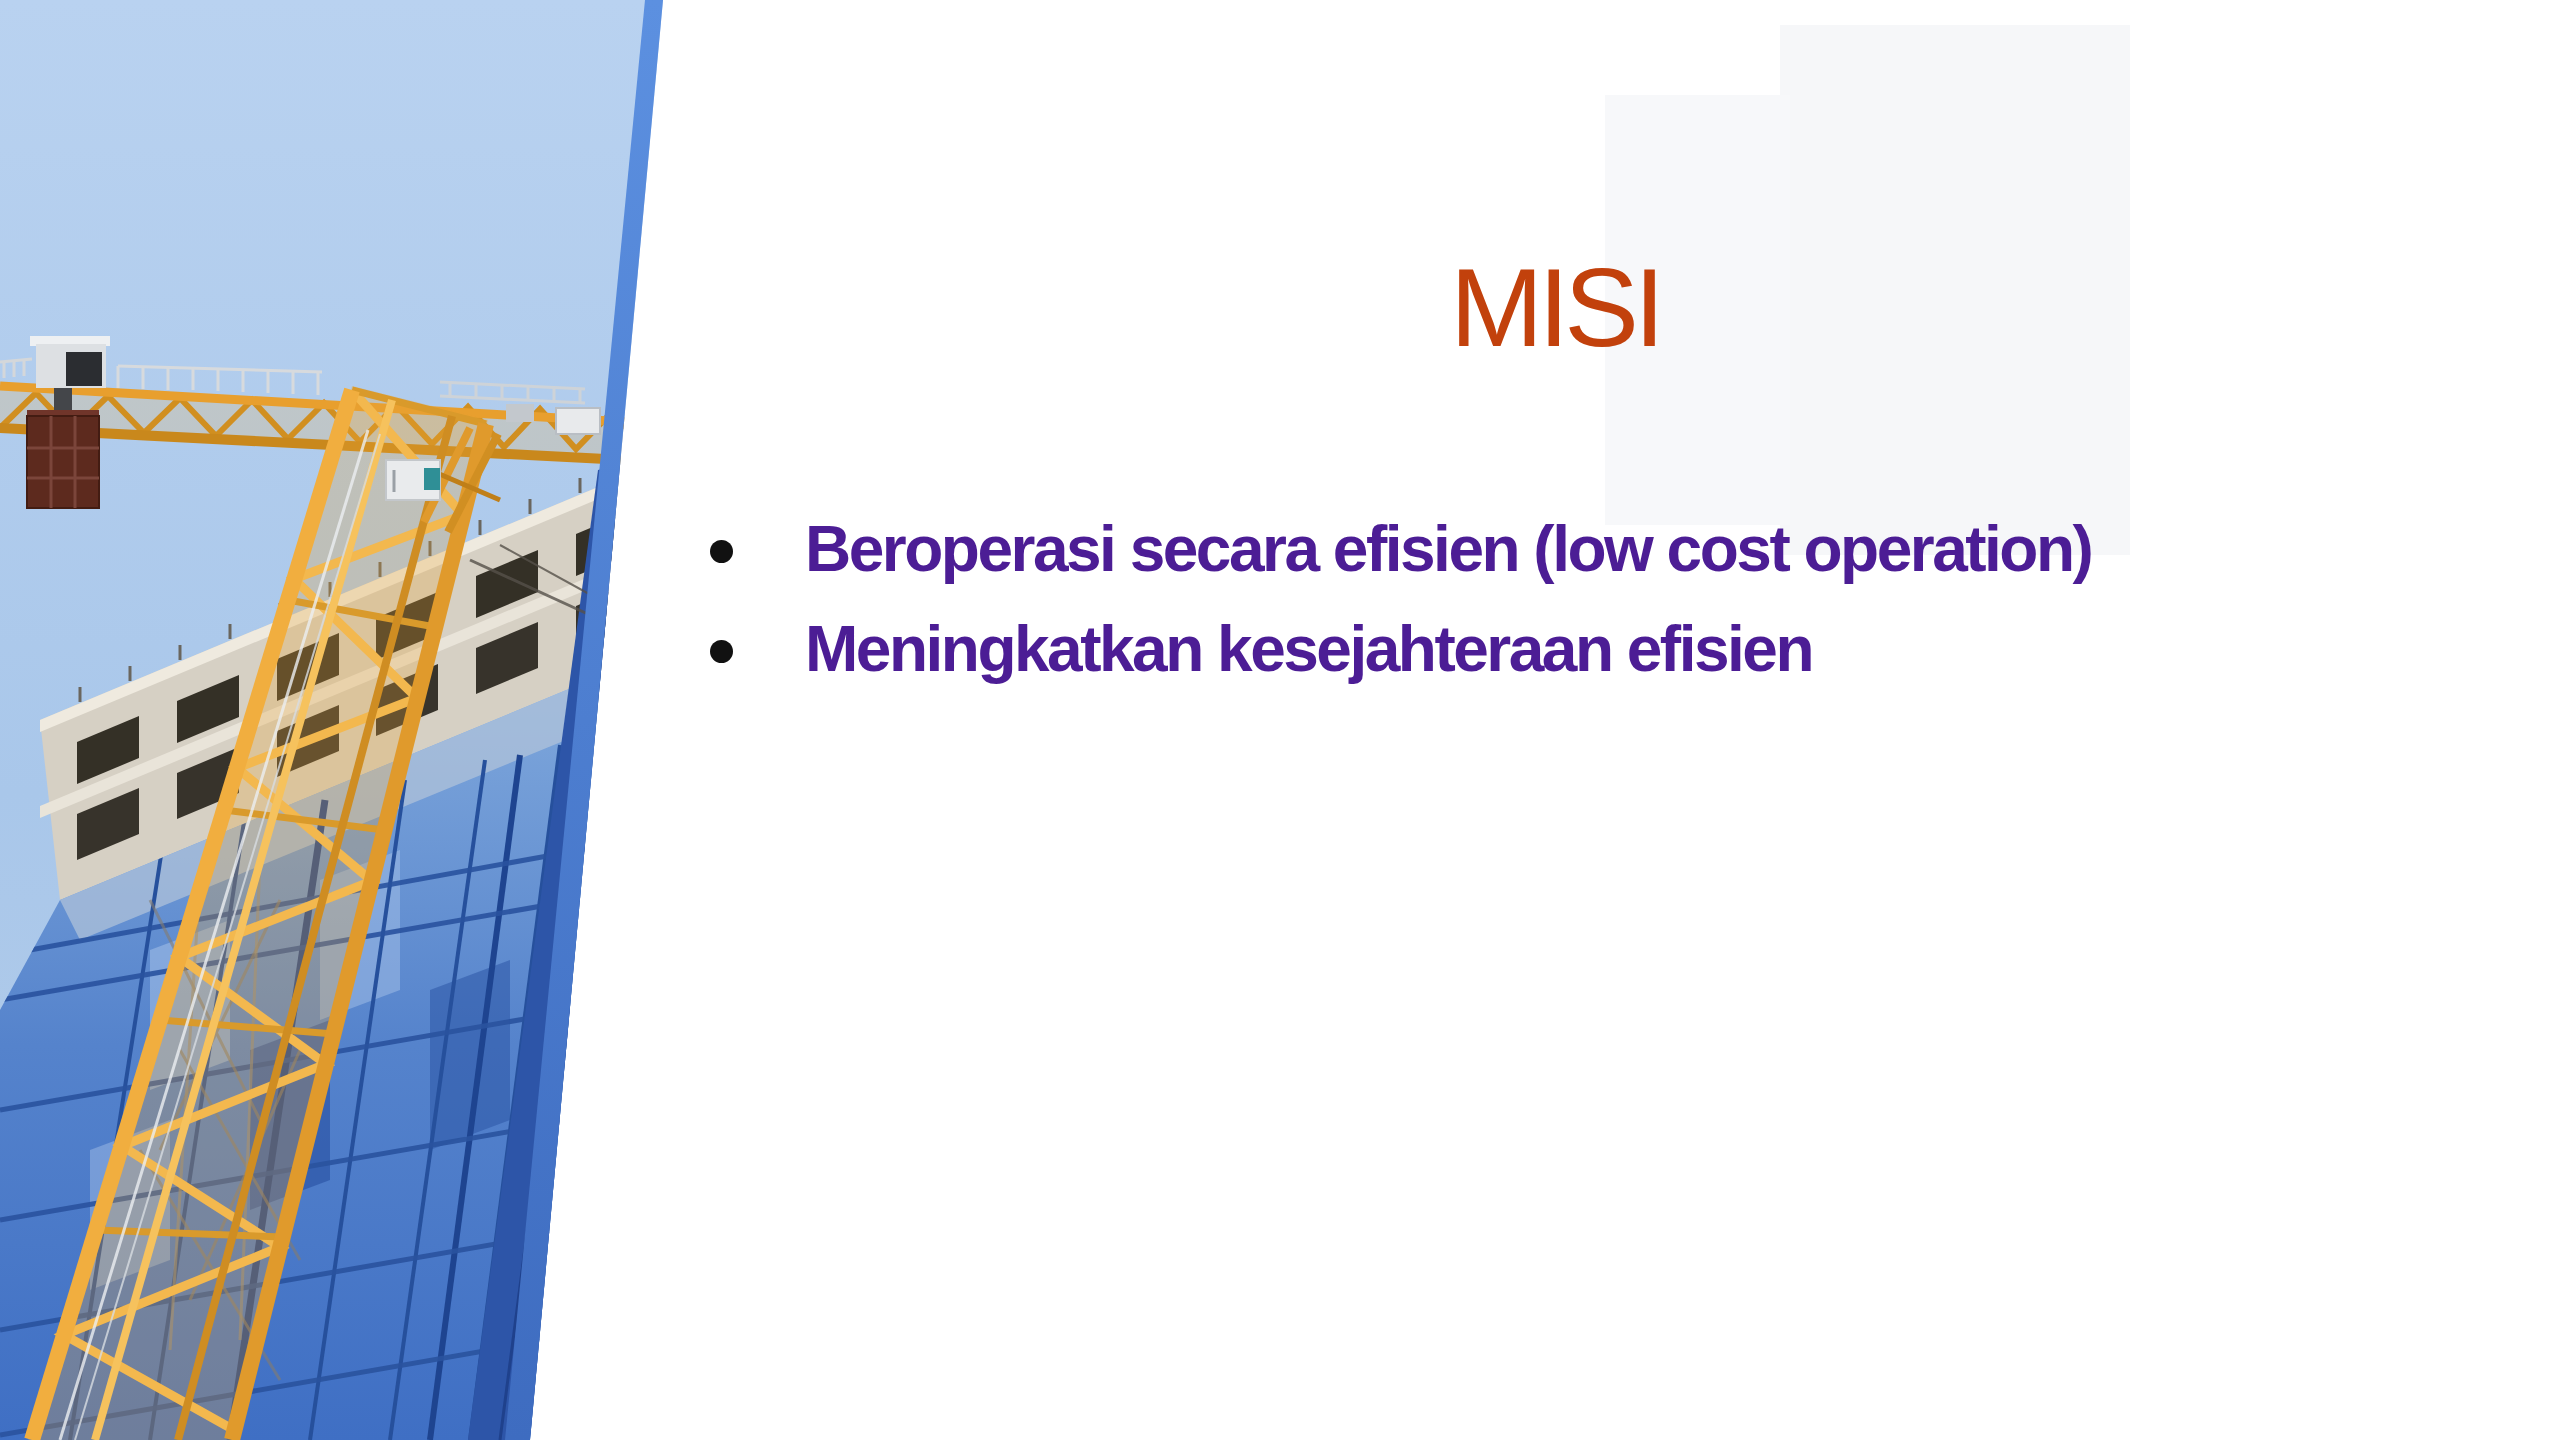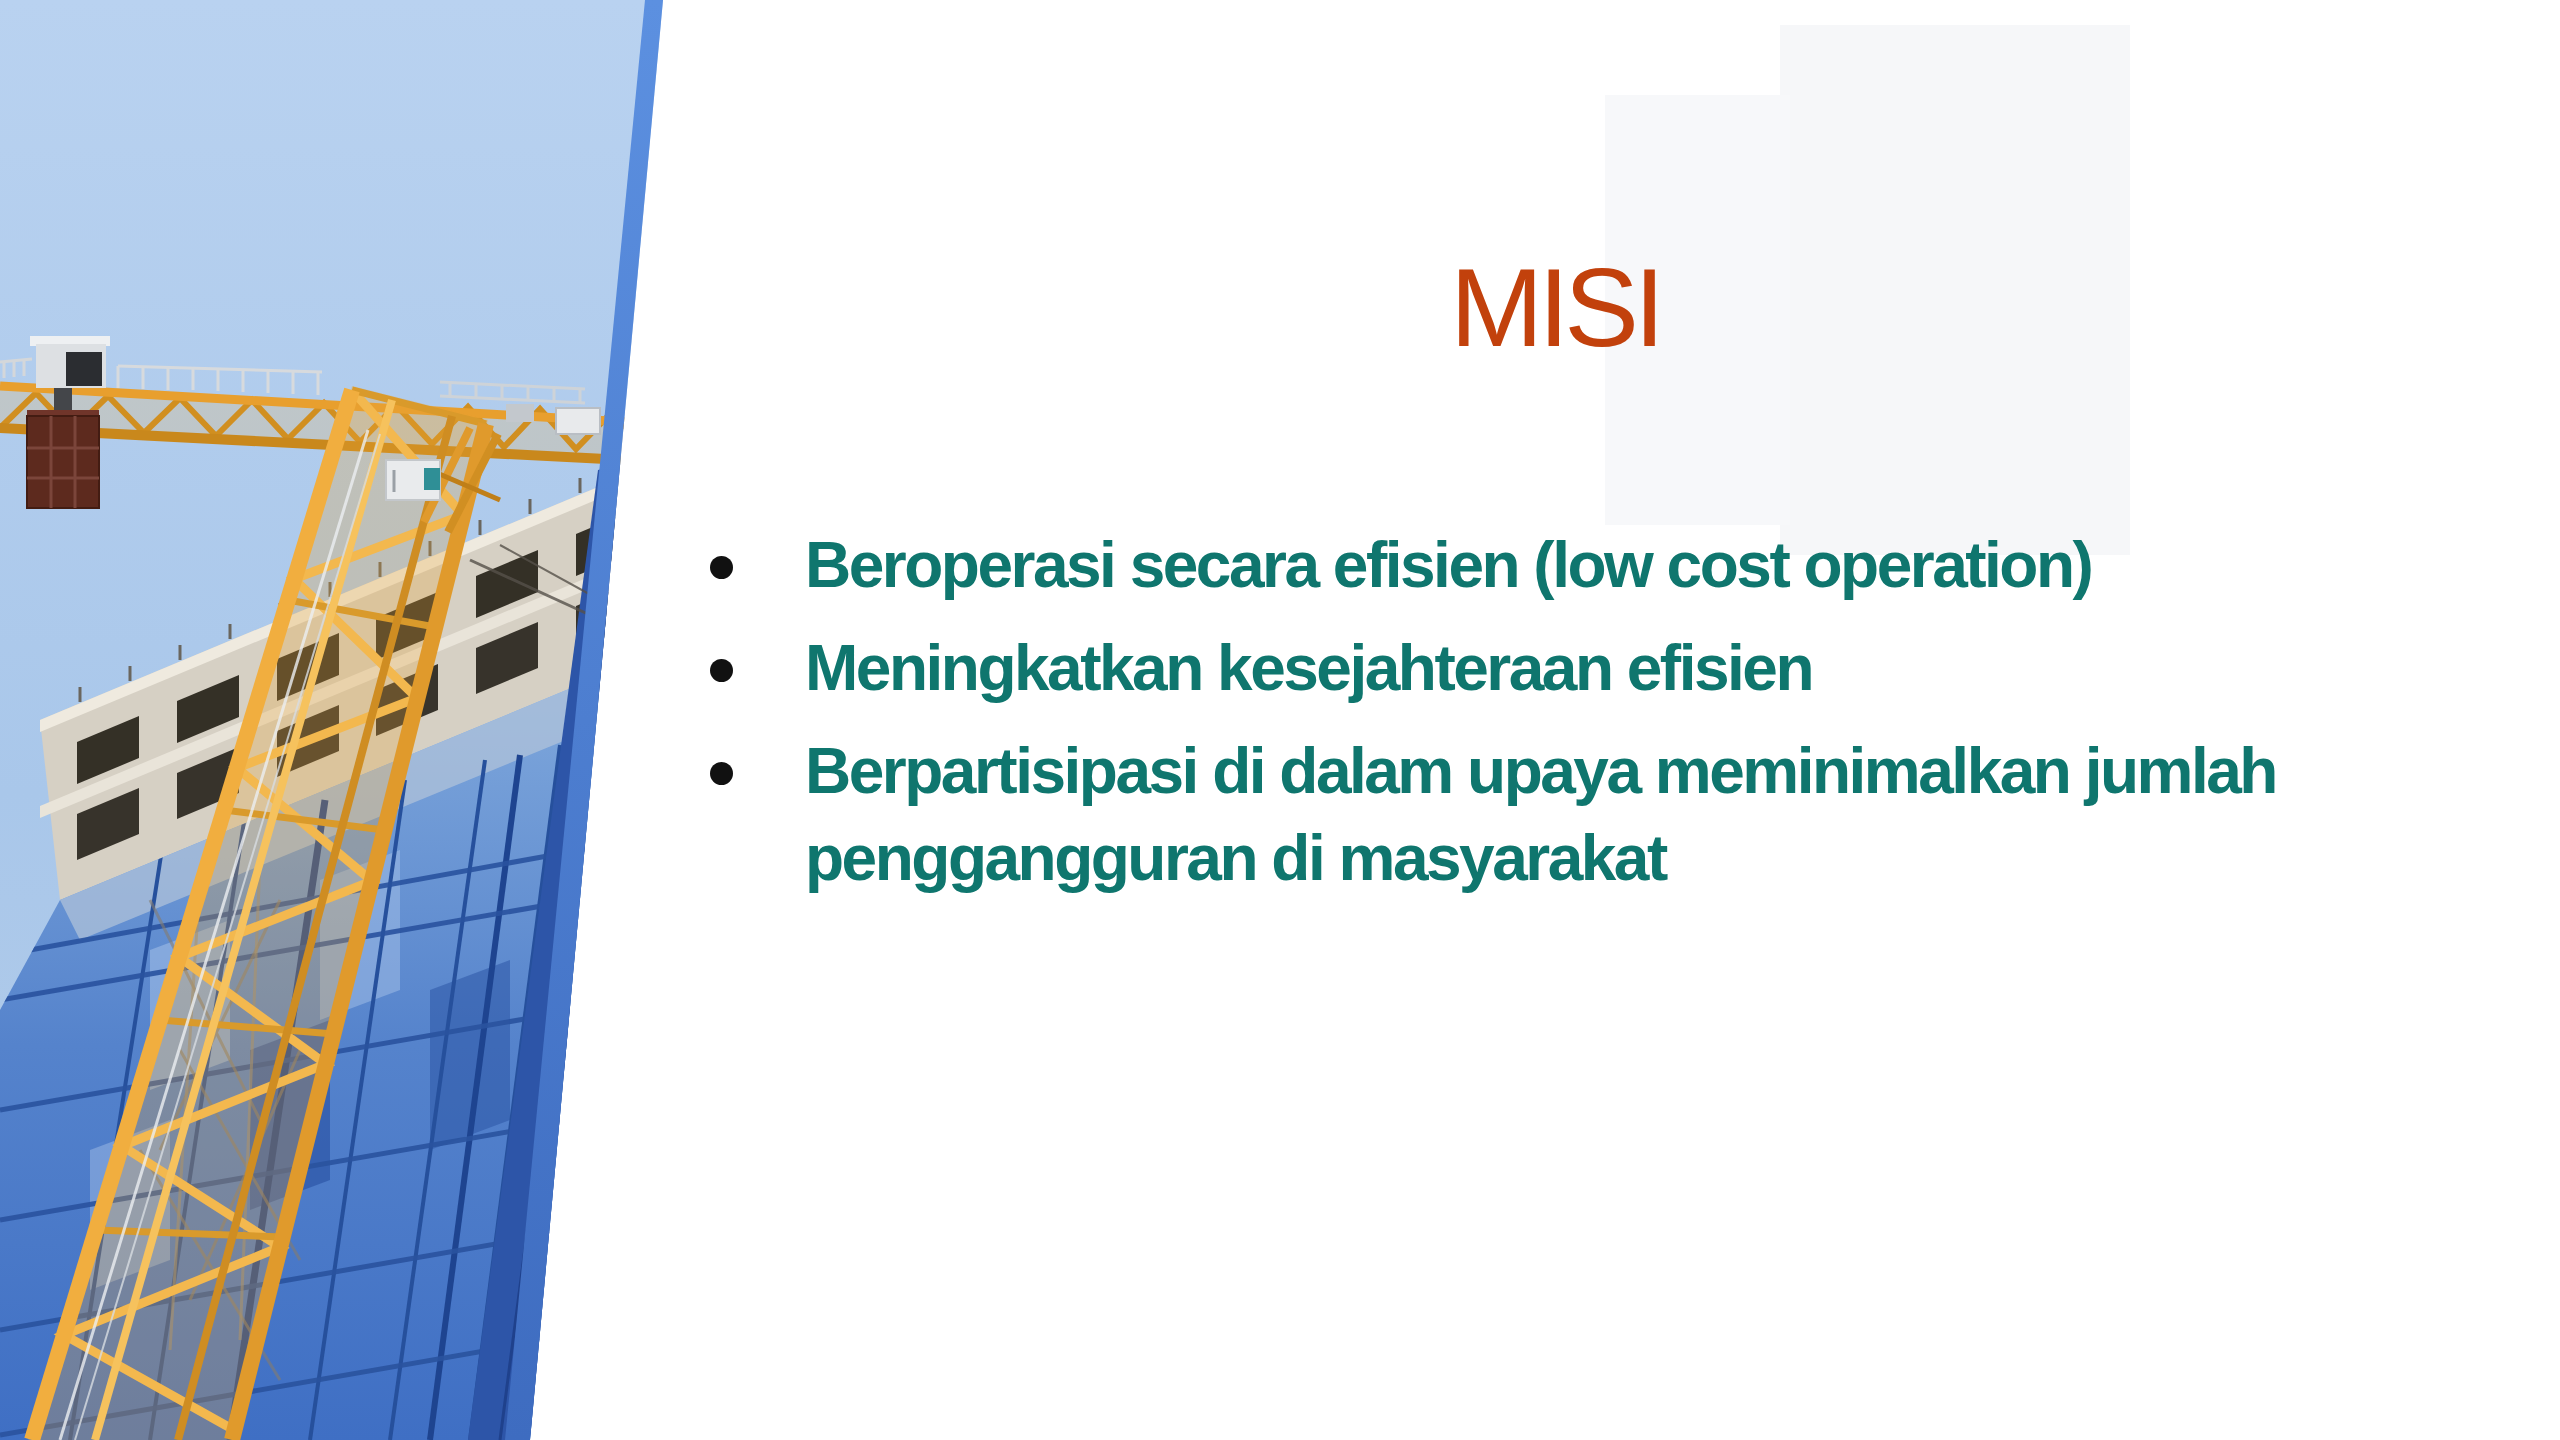--- a/index.html
+++ b/index.html
@@ -16,21 +16,21 @@
     text-align:center;font-size:112px;line-height:1.1;
     letter-spacing:-5px;color:#c2410c;font-weight:400;
   }
   .bullets{
     position:absolute;left:697px;top:506px;width:1700px;
     list-style:none;margin:0;padding:0;
   }
   .bullets li{
     display:flex;align-items:flex-start;
     font-size:64px;line-height:87px;font-weight:bold;
-    letter-spacing:-2.5px;color:#0f766e;margin-bottom:13px;margin-top:16px;
+    letter-spacing:-2.5px;color:#4c1d95;margin-bottom:13px;
   }
   .dot{flex:0 0 23px;width:23px;height:23px;border-radius:50%;background:#111;margin:34px 0 0 13px;}
   .btext{margin-left:72px;}
 </style>
 </head>
 <body>
 
 <div class="faint-block" style="left:1780px;top:25px;width:350px;height:530px;"></div>
 <div class="faint-block b2" style="left:1605px;top:95px;width:185px;height:430px;"></div>
 
@@ -244,17 +244,13 @@
 
 <ul class="bullets">
   <li>
     <span class="dot"></span>
     <span class="btext">Beroperasi secara efisien (low cost operation)</span>
   </li>
   <li>
     <span class="dot"></span>
     <span class="btext">Meningkatkan kesejahteraan efisien</span>
   </li>
-  <li>
-    <span class="dot"></span>
-    <span class="btext">Berpartisipasi di dalam upaya meminimalkan jumlah penggangguran di masyarakat</span>
-  </li>
 </ul>
 
 </body></html>

